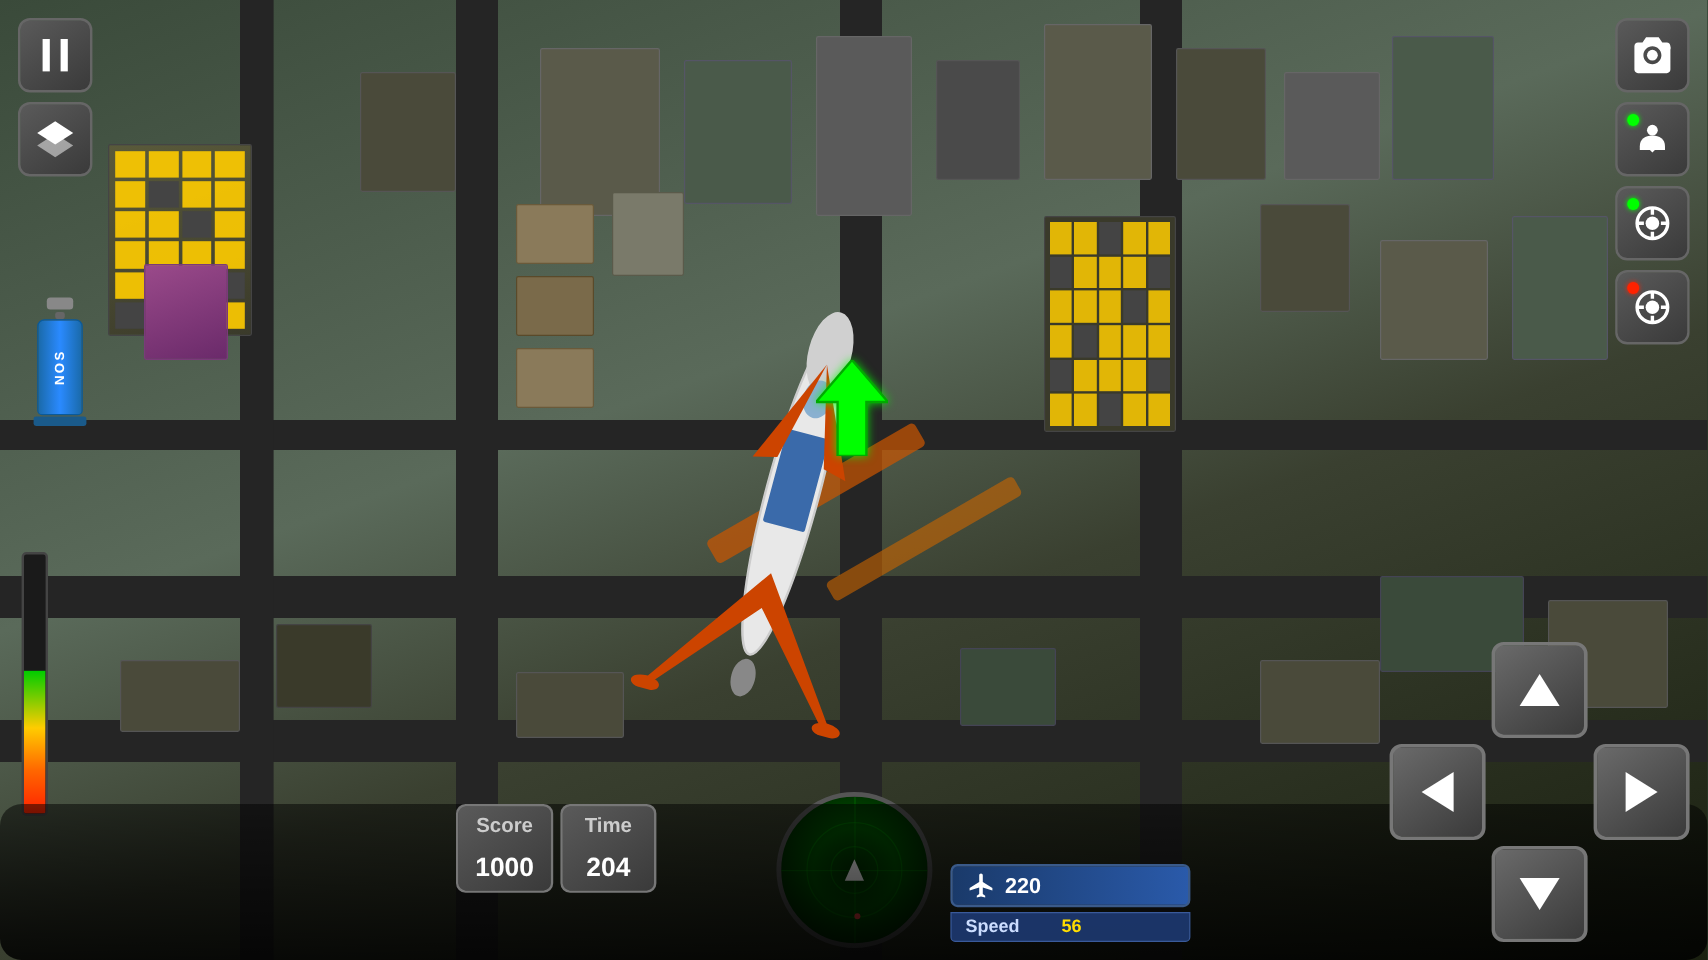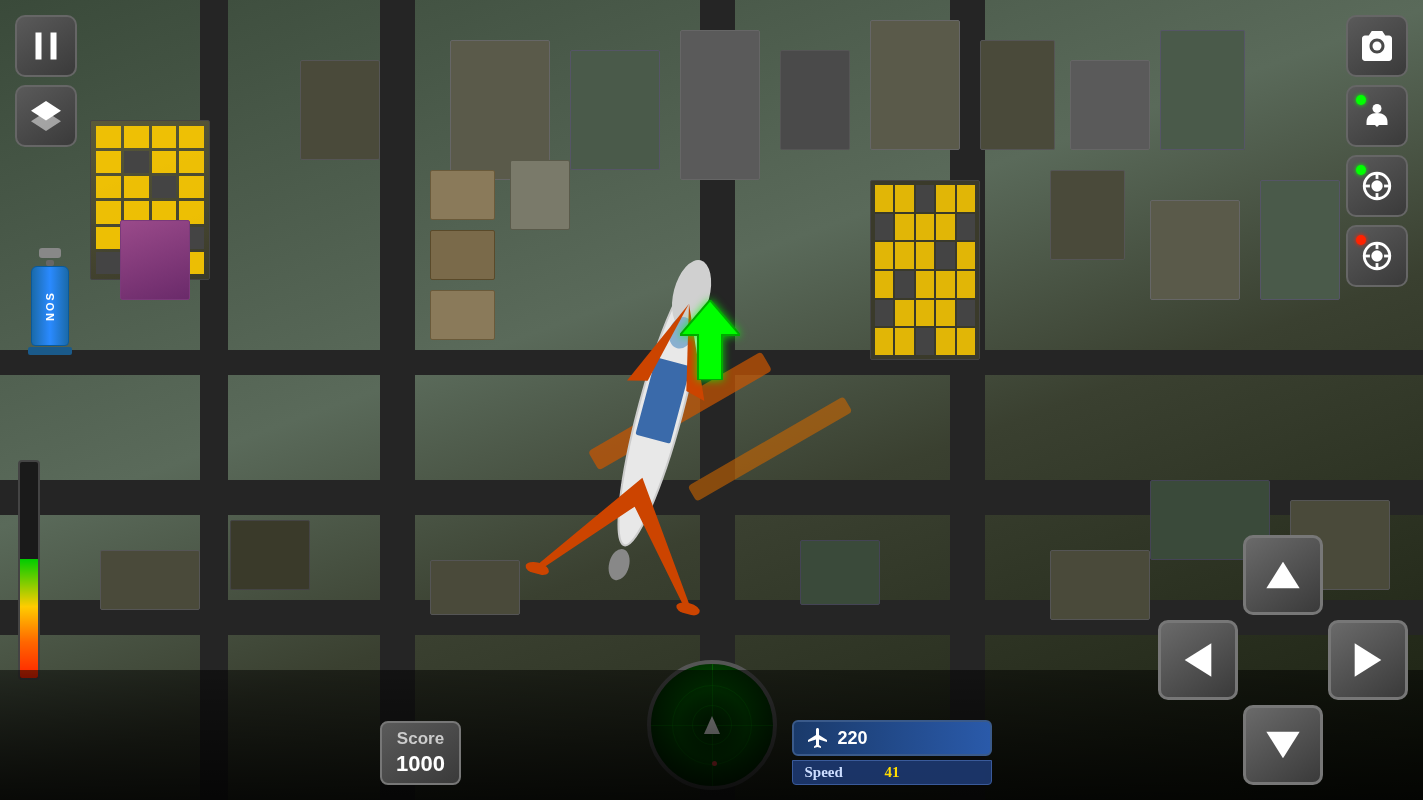--- a/index.html
+++ b/index.html
@@ -183,23 +183,24 @@
 
     
     #bottom-hud {
       position: absolute;
       bottom: 0;
       left: 0;
       right: 0;
       height: 130px;
       background: linear-gradient(to top, rgba(0,0,0,0.85), rgba(0,0,0,0.5));
       display: flex;
-      align-items: flex-end;
+      align-items: flex-start;
       padding-bottom: 15px;
       z-index: 100;
+      border-radius: 18px;
     }
 
     #score-time-panel {
       margin-left: 380px;
       display: flex;
       gap: 6px;
     }
 
     .stat-box {
       background: linear-gradient(145deg, #5a5a5a, #3a3a3a);
@@ -213,21 +214,21 @@
     .stat-label {
       color: #cccccc;
       font-size: 17px;
       font-weight: bold;
     }
 
     .stat-value {
       color: white;
       font-size: 22px;
       font-weight: bold;
-      margin-top: 2px;
+      margin-top: 12px;
     }
 
     
     #radar {
       width: 130px;
       height: 130px;
       border-radius: 50%;
       background: radial-gradient(circle, #003300 0%, #005500 40%, #003300 70%, #1a1a1a 100%);
       border: 4px solid #555;
       position: absolute;
@@ -322,21 +323,20 @@
       font-size: 18px;
       font-weight: bold;
     }
 
     .info-row {
       display: flex;
       align-items: center;
       padding: 3px 12px;
       background: rgba(30, 60, 120, 0.85);
       border: 1px solid #3a5a9a;
-      font-family: Liberation Serif, serif;
     }
 
     .info-row:first-of-type {
       border-radius: 4px 4px 0 0;
     }
     .info-row:last-of-type {
       border-radius: 0 0 4px 4px;
     }
 
     .info-key {
@@ -632,20 +632,24 @@
   </div>
 </div>
 
 <div id="bottom-hud">
 
   <div id="score-time-panel">
     <div class="stat-box">
       <div class="stat-label">Score</div>
       <div class="stat-value">1000</div>
     </div>
+    <div class="stat-box">
+      <div class="stat-label">Time</div>
+      <div class="stat-value">204</div>
+    </div>
   </div>
 </div>
 
 <div id="radar">
   <div class="radar-grid">
     <div class="radar-line-h"></div>
     <div class="radar-line-v"></div>
     <div class="radar-circle-inner" style="width:80px;height:80px;"></div>
     <div class="radar-circle-inner" style="width:40px;height:40px;"></div>
   </div>
@@ -655,21 +659,21 @@
 
 <div id="info-panel">
   <div class="altitude-bar">
     <svg class="altitude-icon" viewBox="0 0 24 24">
       <path d="M21 16v-2l-8-5V3.5c0-.83-.67-1.5-1.5-1.5S10 2.67 10 3.5V9l-8 5v2l8-2.5V19l-2 1.5V22l3.5-1 3.5 1v-1.5L13 19v-5.5l8 2.5z" fill="white"></path>
     </svg>
     <span class="altitude-value">220</span>
   </div>
   <div class="info-row">
     <span class="info-key">Speed</span>
-    <span class="info-val">41</span>
+    <span class="info-val">56</span>
   </div>
 </div>
 
 <div id="dir-controls">
 
   <div class="dir-empty"></div>
   <div class="dir-btn">
     <svg viewBox="0 0 24 24">
         <polygon points="12,4 22,20 2,20"></polygon>
       </svg>

